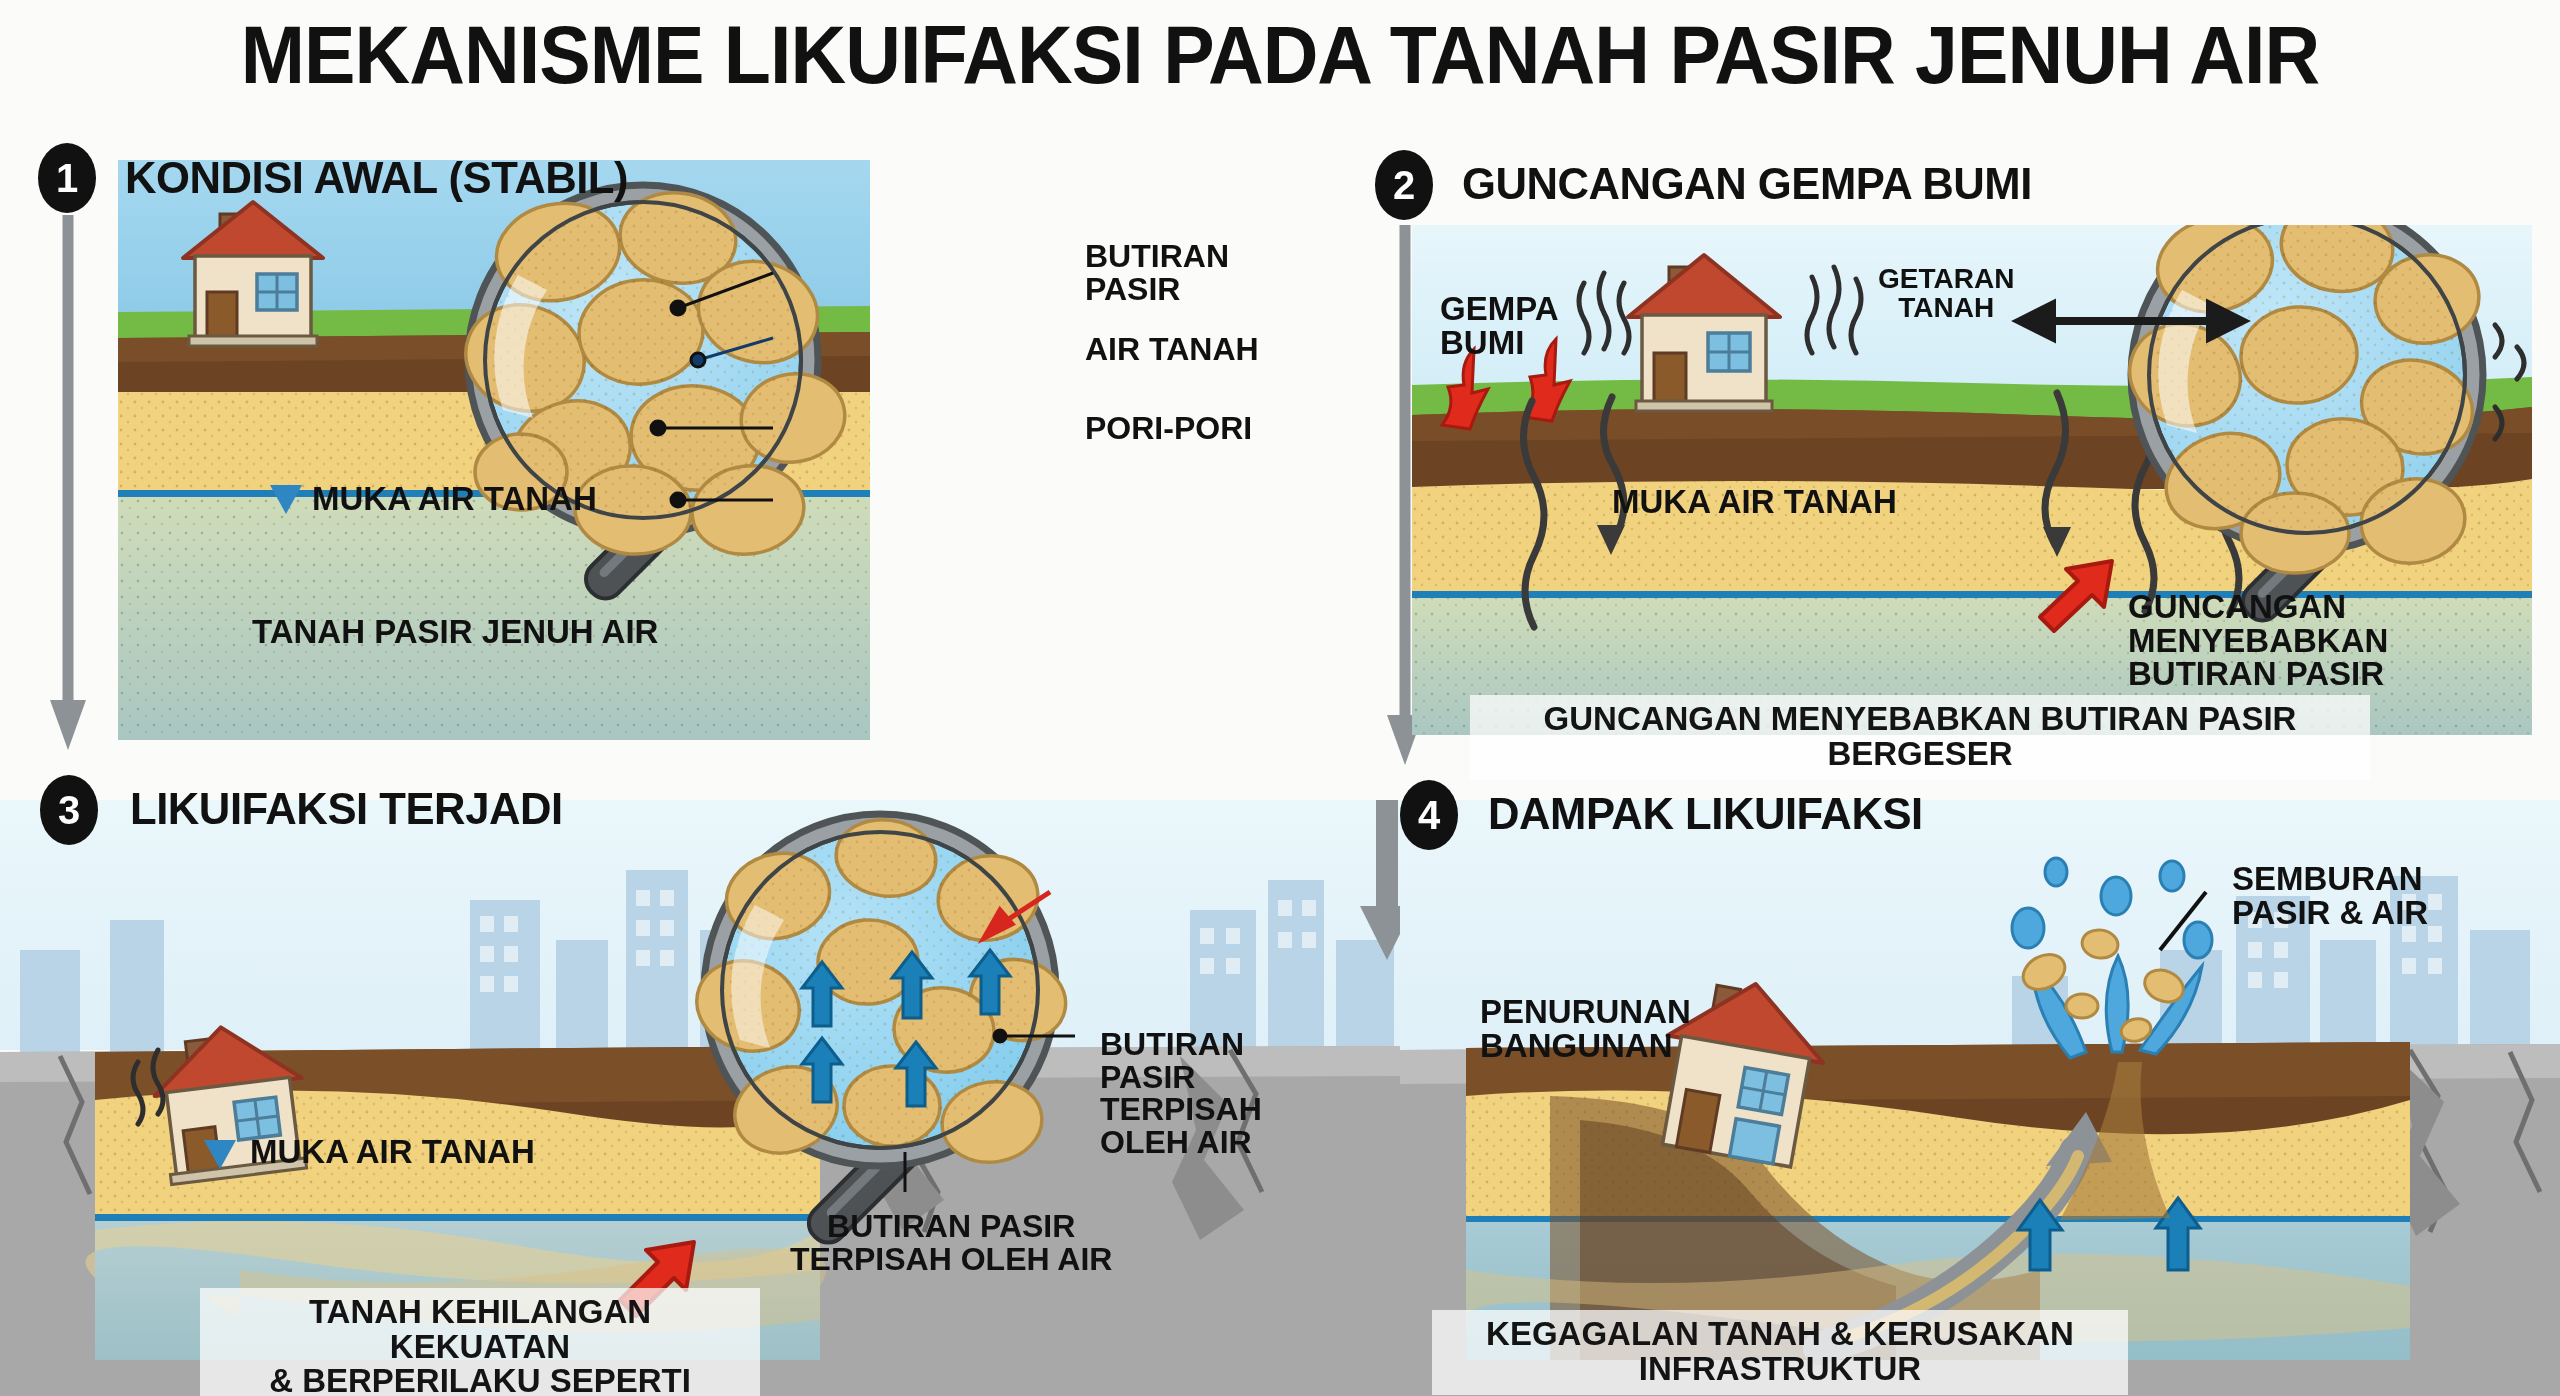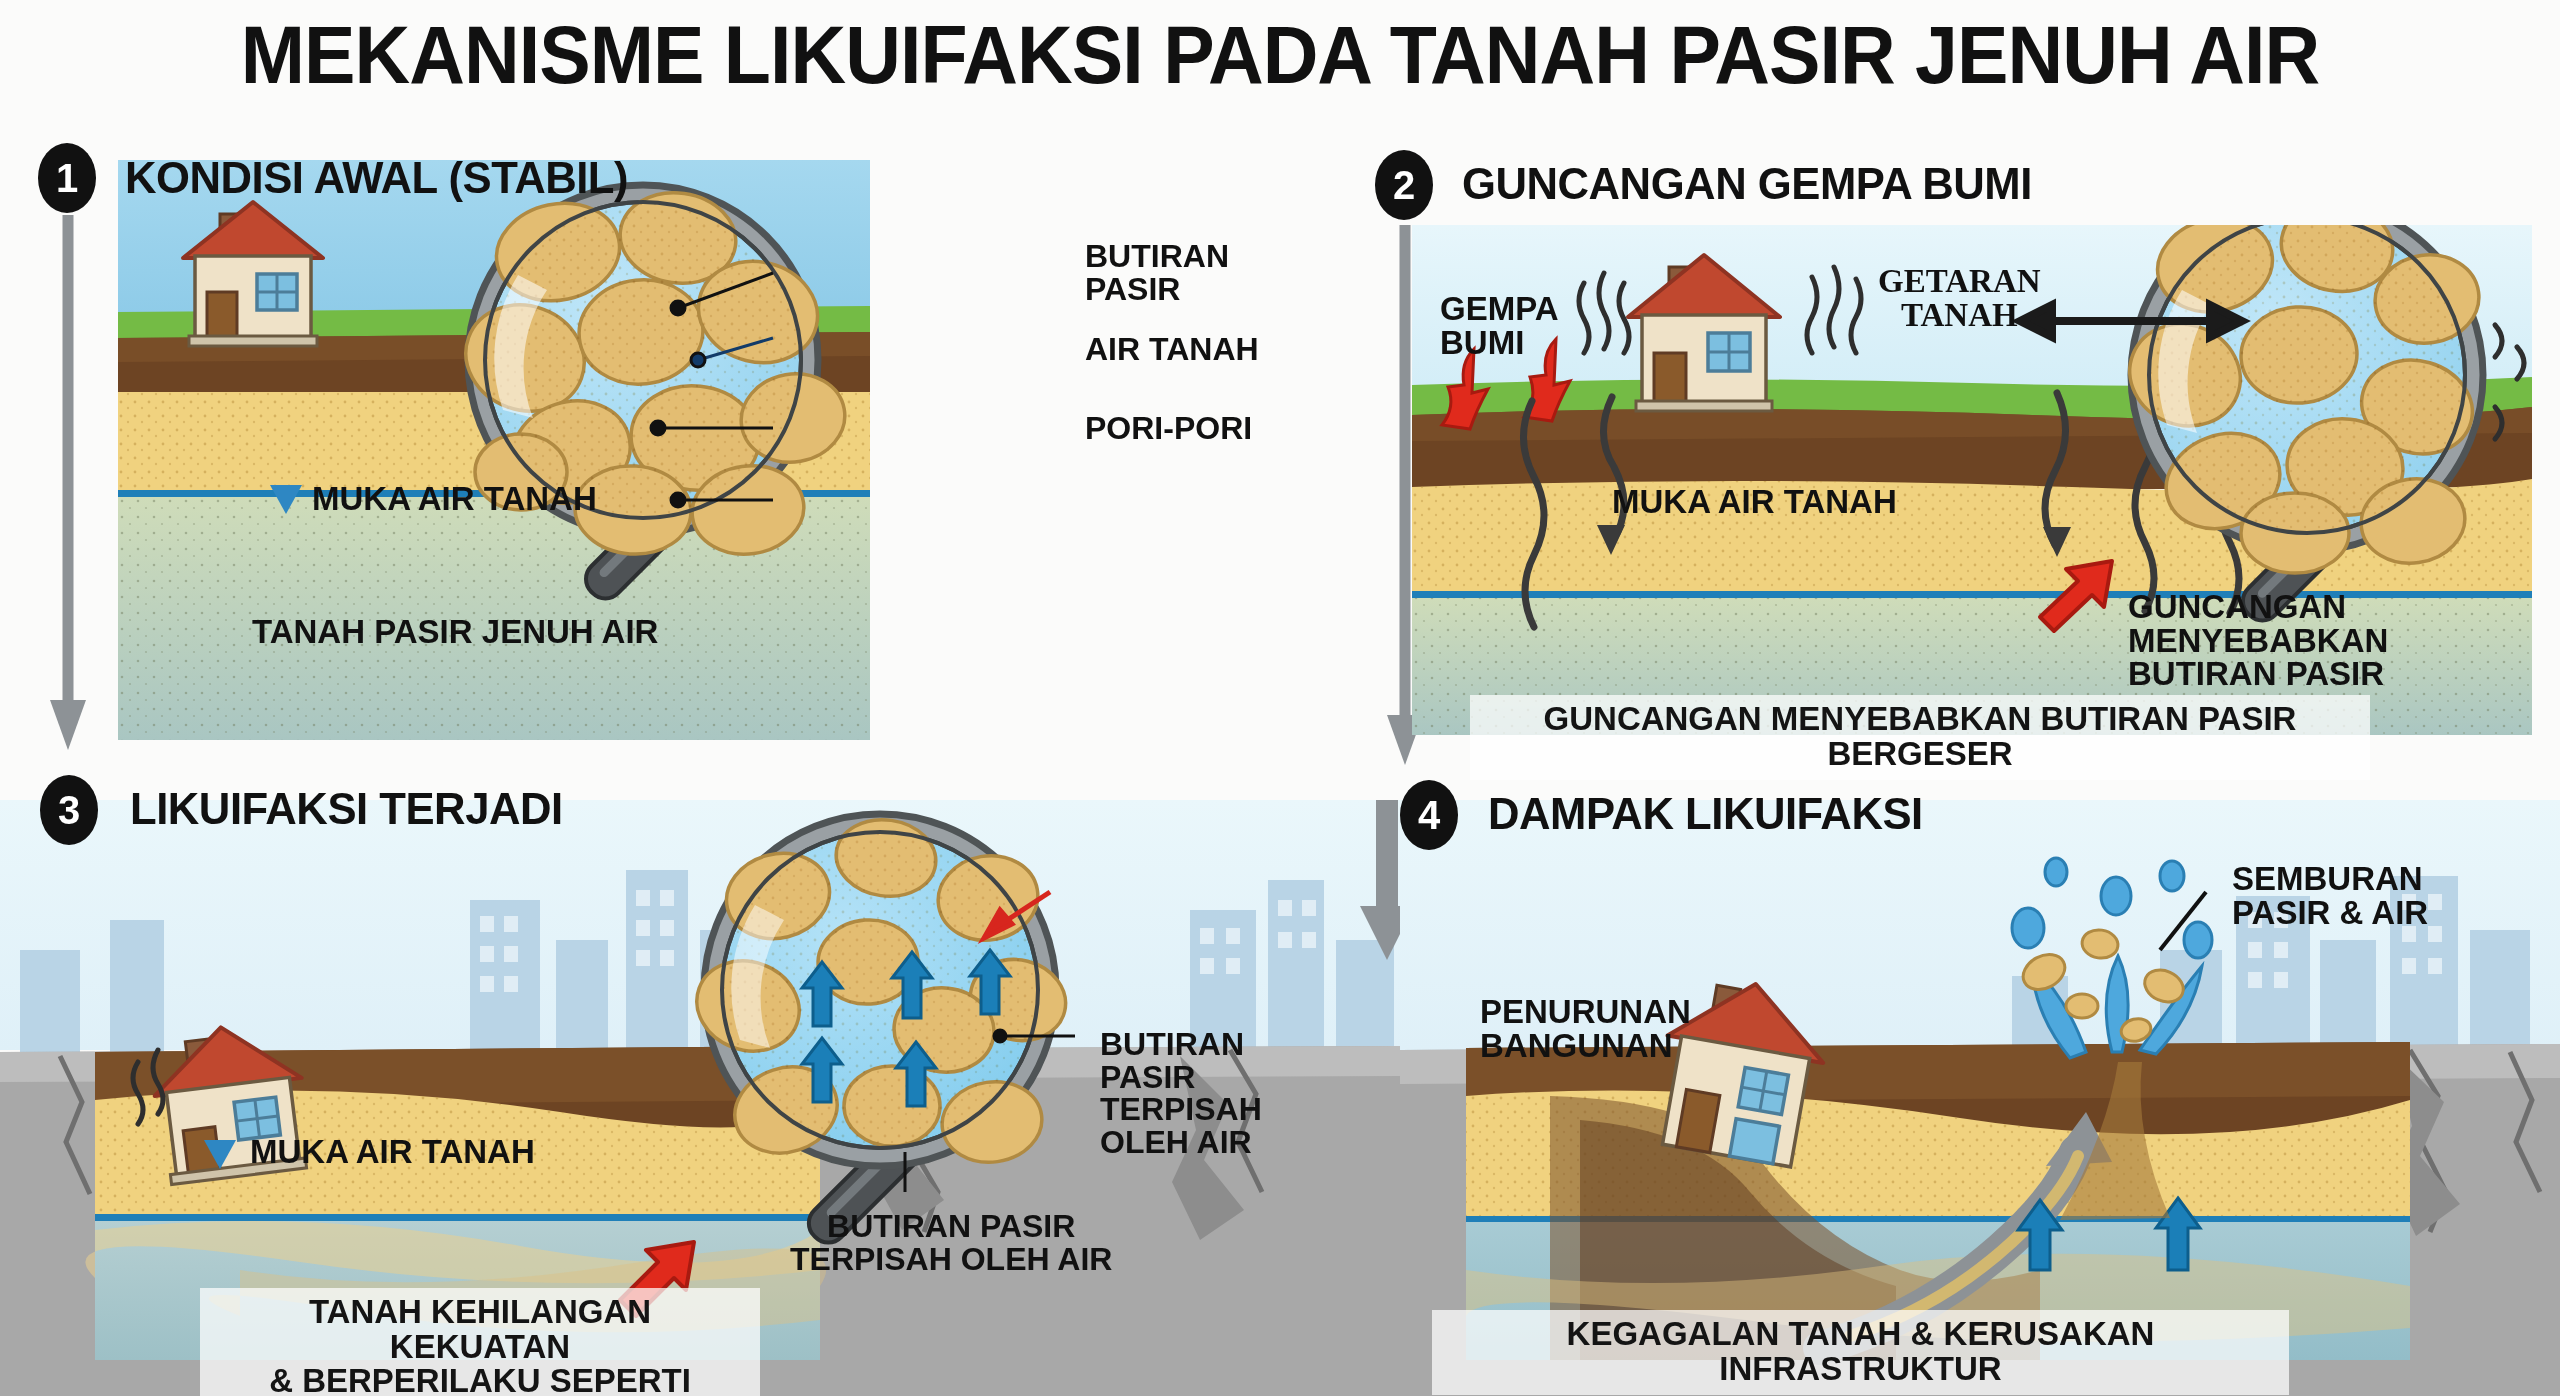--- a/index.html
+++ b/index.html
@@ -296,21 +296,21 @@
 
     <g stroke="#1b1b1b" stroke-width="8" fill="#1b1b1b">
       <line x1="628" y1="96" x2="810" y2="96"></line>
       <polygon points="608,96 640,80 640,112"></polygon>
       <polygon points="830,96 798,80 798,112"></polygon>
     </g>
   </svg>
 
   <div class="lbl" style="left:1440px; top:292px; font-size:33px;">GEMPA
 BUMI</div>
-  <div class="lbl" style="left:1878px; top:265px; font-size:33px; text-align:center;font-family:Liberation Serif, serif;">GETARAN
+  <div class="lbl" style="left:1878px; top:265px; font-size:28px; text-align:center;">GETARAN
 TANAH</div>
   <div class="lbl noline" style="left:1612px; top:485px; font-size:33px;">MUKA AIR TANAH</div>
   <div class="lbl" style="left:2128px; top:590px; font-size:33px;">GUNCANGAN
 MENYEBABKAN
 BUTIRAN PASIR</div>
   <div class="caption" style="left:1470px; top:695px; width:900px; font-size:33px;">GUNCANGAN MENYEBABKAN BUTIRAN PASIR BERGESER</div>
 
   <div class="badge" style="left:40px; top:775px;">
     <span>3</span>
   </div>
@@ -597,15 +597,15 @@
     <g stroke="#111111" stroke-width="4">
       <line x1="806" y1="92" x2="760" y2="150"></line>
     </g>
   </svg>
 
   <div class="lbl" style="left:1480px; top:955px; font-size:33px;margin-top:40px;">PENURUNAN
 BANGUNAN</div>
   <div class="lbl" style="left:2232px; top:862px; font-size:33px;">SEMBURAN
 PASIR &amp; AIR</div>
 
-  <div class="caption" style="left:1432px; top:1310px; width:857px; font-size:33px;">KEGAGALAN TANAH &amp; KERUSAKAN INFRASTRUKTUR</div>
+  <div class="caption" style="left:1432px; top:1310px; width:696px; font-size:33px;">KEGAGALAN TANAH &amp; KERUSAKAN INFRASTRUKTUR</div>
 
 </div>
 
 </body></html>

